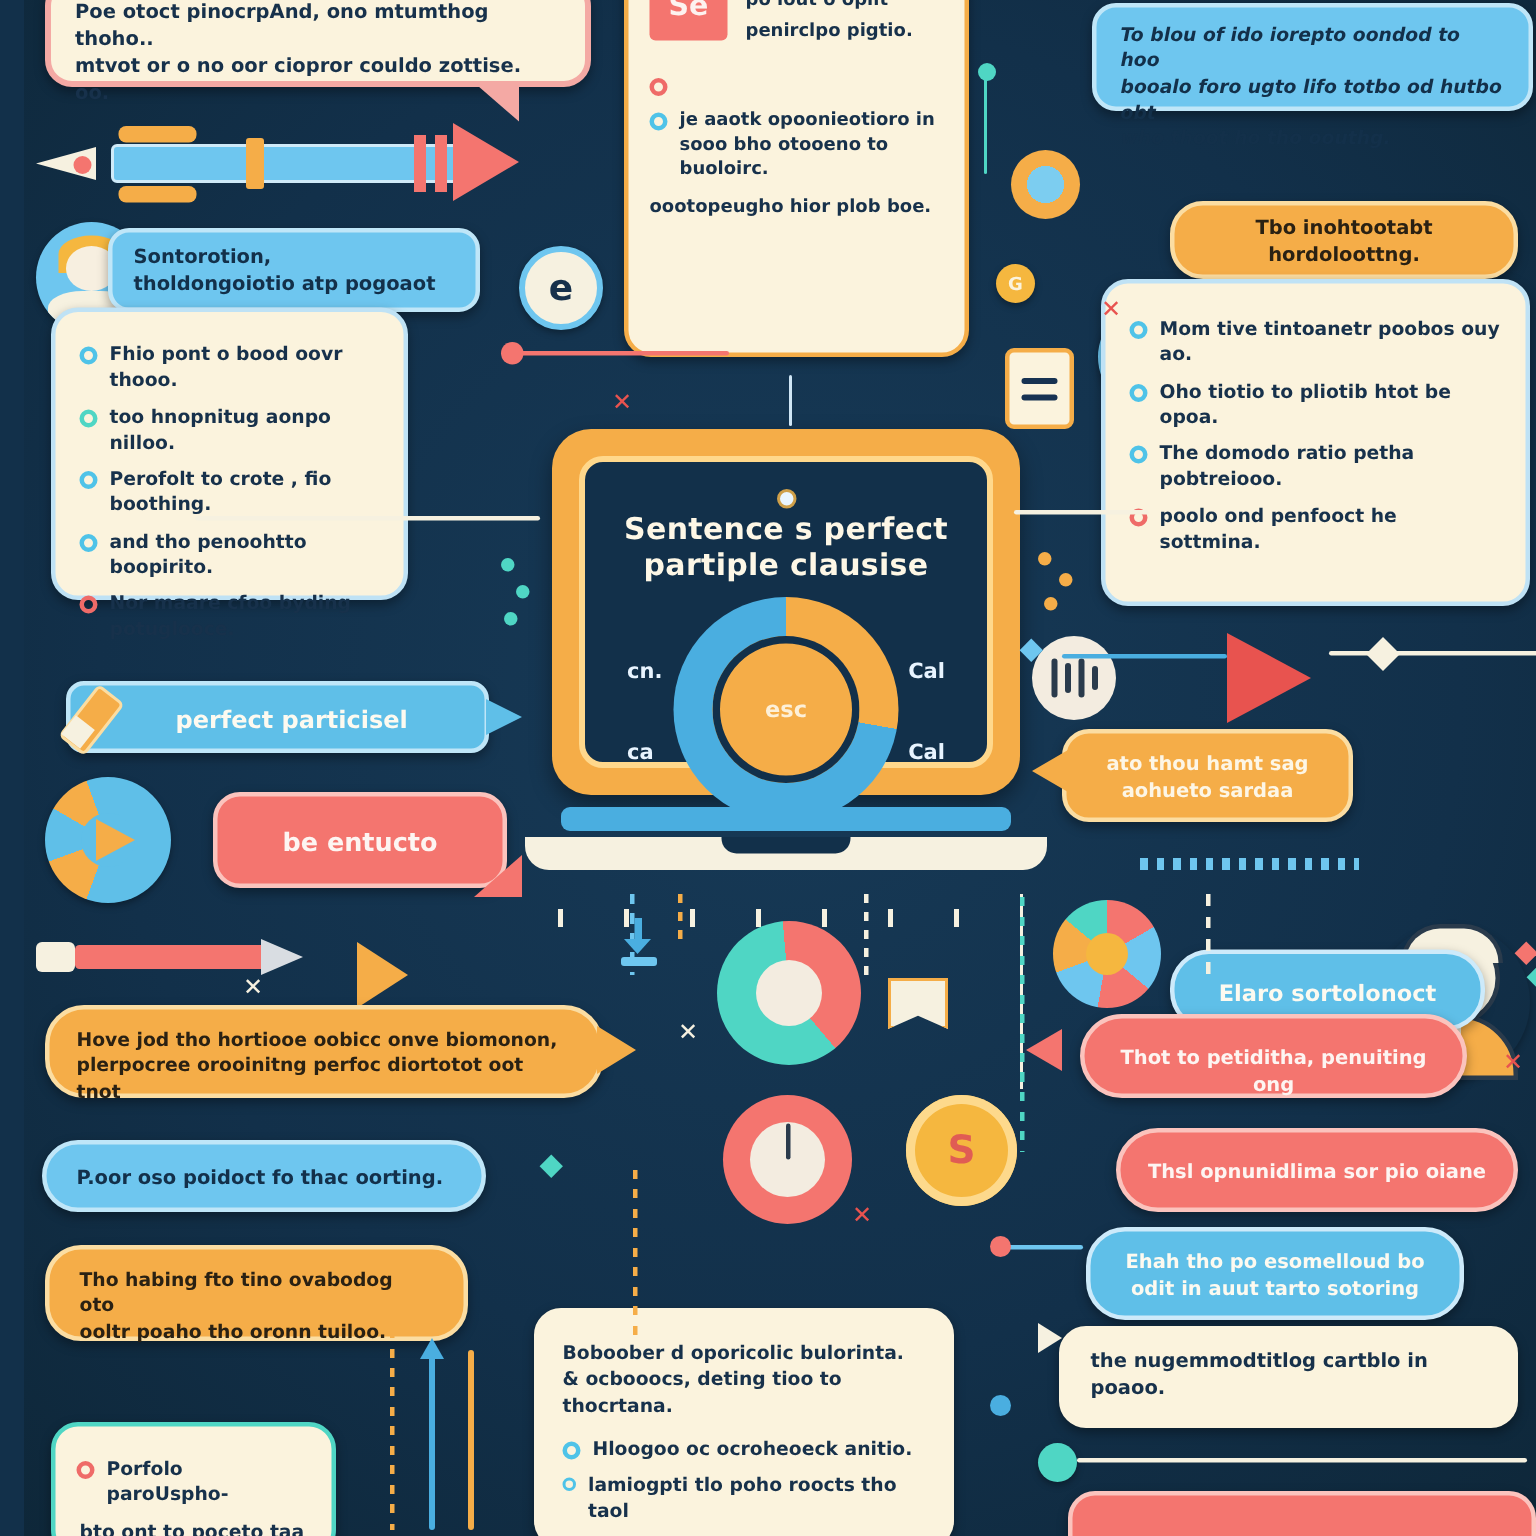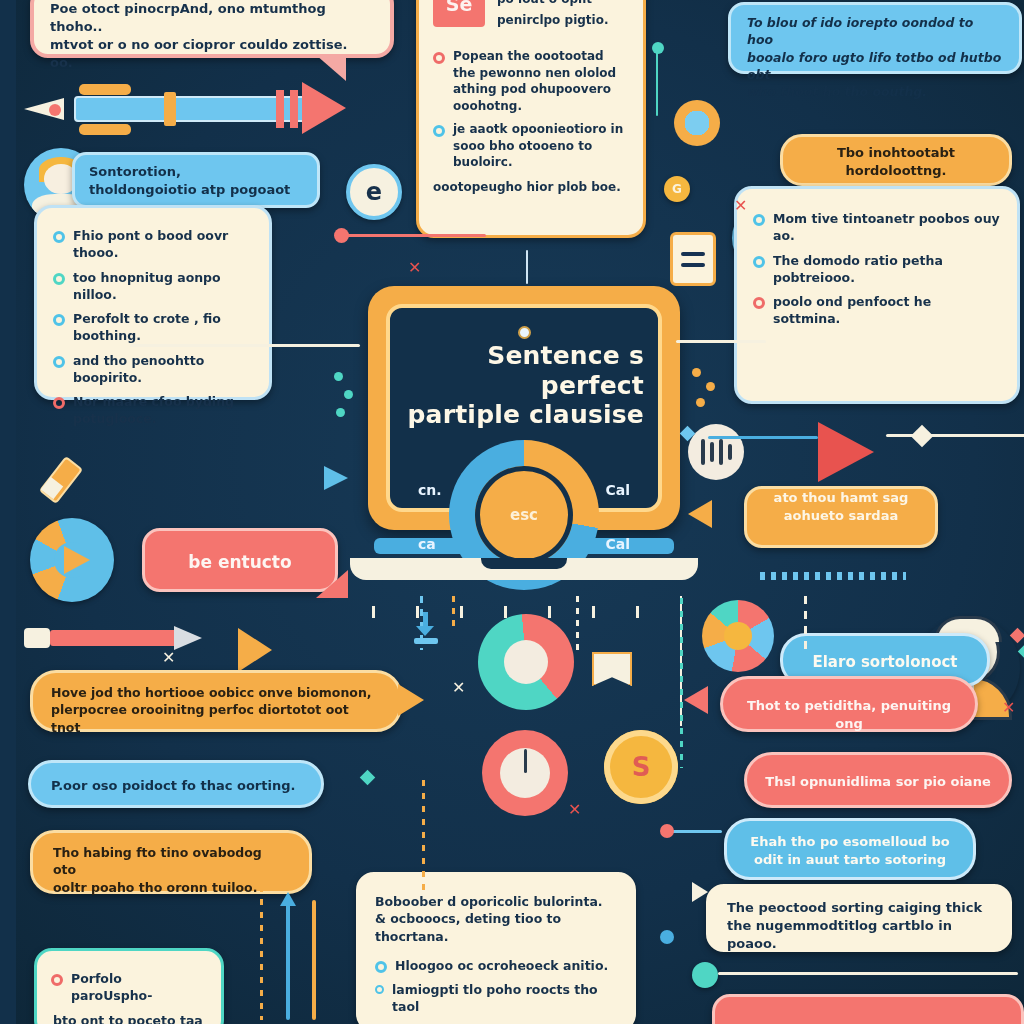--- a/index.html
+++ b/index.html
@@ -38,22 +38,22 @@
   .tail-br:after{content:"";position:absolute;right:22px;bottom:-20px;
      border-width:22px 0 0 26px;border-style:solid;border-color:transparent;}
   .tail-r:after{content:"";position:absolute;right:-22px;top:34%;
      border-width:14px 0 14px 24px;border-style:solid;border-color:transparent;}
 
   
   .laptop-body{background:#f5ad48;border-radius:26px;padding:18px;
      box-shadow:0 6px 14px rgba(0,0,0,.4);}
   .laptop-inner{background:#12304a;border:4px solid #ffd88c;border-radius:16px;
      height:100%;position:relative;padding:18px 14px;box-sizing:border-box;}
-  .screen-title{color:#fdf7e6;font-size:25px;font-weight:800;line-height:1.18;
-     text-align:right;letter-spacing:.2px;}
+  .screen-title{color:#fdf7e6;font-size:20px;font-weight:800;line-height:1.18;
+     text-align:center;letter-spacing:.2px;}
   .laptop-base{background:#4aaee0;border-radius:6px;height:16px;}
   .laptop-foot{background:#f6f1e0;border-radius:0 0 16px 16px;height:22px;position:relative;}
   .laptop-foot:after{content:"";position:absolute;left:50%;top:0;width:86px;height:11px;
      margin-left:-43px;background:#12304a;border-radius:0 0 10px 10px;}
   .cam{width:9px;height:9px;border-radius:50%;background:#eaf6ff;
        border:2px solid #cfa04a;margin:0 auto 2px;}
 
   
   .donut{width:150px;height:150px;border-radius:50%;position:relative;margin:10px auto 0;
     background:conic-gradient(#f5ad48 0deg 100deg,#4aaee0 100deg 360deg);}
@@ -177,21 +177,20 @@
       <div class="abs" style="left:14px;top:2px;width:52px;height:46px;background:#f4756f;border-radius:4px;
                   display:flex;align-items:center;justify-content:center;color:#fdf2ef;font-size:19px;font-weight:800;">Se</div>
       <div style="margin-left:64px;">
         <div>po lout o oplit</div>
         <div style="margin-top:4px;">penirclpo pigtio.</div>
       </div>
     </div>
     <ul class="bullets" style="margin-top:20px;">
       <li>
           <span class="dot pink"></span>
-          <span>Popean the oootootad the pewonno nen ololod athing pod ohupoovero ooohotng.</span>
         </li>
       <li>
           <span class="dot"></span>
           <span>je aaotk opoonieotioro in sooo bho otooeno to buoloirc.</span>
         </li>
     </ul>
     <div style="margin-top:8px;">oootopeugho hior plob boe.</div>
   </div>
 
   <div class="abs card card-blue" style="left:712px;top:2px;width:294px;height:72px;padding:9px 16px;font-size:12.5px;border-radius:16px;font-style:italic;">
@@ -208,20 +207,24 @@
   <div class="abs card card-orange" style="left:764px;top:134px;width:232px;height:52px;padding:7px 14px;font-size:13px;border-radius:22px;text-align:center;">
     <div>Tbo inohtootabt</div>
     <div>hordoloottng.</div>
   </div>
 
   <div class="abs card card-cream" style="left:718px;top:186px;width:286px;height:218px;padding:14px 16px;font-size:12.5px;">
     <ul class="bullets">
       <li>
           <span class="dot"></span>
           <span>Mom tive tintoanetr poobos ouy ao.</span>
+        </li>
+      <li>
+          <span class="dot"></span>
+          <span>Oho tiotio to pliotib htot be opoa.</span>
         </li>
       <li>
           <span class="dot"></span>
           <span>The domodo ratio petha pobtreiooo.</span>
         </li>
       <li>
           <span class="dot pink"></span>
           <span>poolo ond penfooct he sottmina.</span>
         </li>
     </ul>
@@ -243,20 +246,24 @@
           <div class="donut">
             <div class="donut-center">esc</div>
           </div>
         </div>
       </div>
     </div>
     <div class="laptop-base" style="margin:8px 6px 0;"></div>
     <div class="laptop-foot" style="margin:4px -18px 0;"></div>
   </div>
 
+  <div class="abs card card-blue tail-r" style="left:28px;top:454px;width:282px;height:48px;border-radius:12px;padding:12px 16px 12px 70px;
+              font-size:16px;color:#fdfaf0;background:#5fbfe8;">
+    <span>perfect particisel</span>
+  </div>
   <div class="abs" style="left:308px;top:466px;width:0;height:0;border-style:solid;border-width:12px 0 12px 24px;
               border-color:transparent transparent transparent #5fbfe8;"></div>
   <div class="abs" style="left:24px;top:456px;width:56px;height:46px;">
     <div class="abs" style="left:10px;top:2px;width:22px;height:44px;background:#f5ad48;border-radius:4px;transform:rotate(38deg);border:2px solid #fbdda2;"></div>
     <div class="abs" style="left:4px;top:24px;width:16px;height:16px;background:#f6f1e0;transform:rotate(38deg);"></div>
   </div>
 
   <div class="abs circ-icon pie-blue" style="left:14px;top:518px;"></div>
   <div class="abs" style="left:48px;top:546px;width:0;height:0;border-style:solid;border-width:14px 0 14px 26px;
               border-color:transparent transparent transparent #f5ad48;"></div>
@@ -324,21 +331,21 @@
   <div class="abs clock" style="left:466px;top:730px;">
     <div class="clock-hand"></div>
   </div>
   <div class="abs badge" style="left:588px;top:730px;">
     <span>S</span>
   </div>
   <div class="abs" style="left:576px;top:652px;width:40px;height:34px;background:#f6f1e0;
               clip-path:polygon(0 0,100% 0,100% 100%,50% 74%,0 100%);border:2px solid #f5ad48;"></div>
   <div class="abs wheel" style="left:686px;top:600px;"></div>
 
-  <div class="abs card card-orange" style="left:728px;top:486px;width:194px;height:62px;border-radius:18px;padding:0 16px;
+  <div class="abs card card-orange" style="left:692px;top:486px;width:194px;height:62px;border-radius:18px;padding:12px 16px;
               font-size:13px;text-align:center;color:#fdf6e6;">
     <div>ato thou hamt sag</div>
     <div>aohueto sardaa</div>
   </div>
   <div class="abs" style="left:672px;top:500px;width:0;height:0;border-style:solid;border-width:14px 24px 14px 0;
               border-color:transparent #f5ad48 transparent transparent;"></div>
 
   <div class="abs av" style="left:900px;top:470px;width:104px;height:104px;background:transparent;overflow:visible;">
     <div class="abs" style="left:20px;top:4px;width:64px;height:64px;border-radius:50%;background:#f6f1e0;border:3px solid #2a3b4c;"></div>
     <div class="abs" style="left:18px;top:0px;width:68px;height:26px;border-radius:34px 34px 0 0;background:#f6f1e0;border:3px solid #2a3b4c;border-bottom:none;"></div>
@@ -365,21 +372,20 @@
     <span>Thsl opnunidlima sor pio oiane</span>
   </div>
 
   <div class="abs card card-blue-d" style="left:708px;top:818px;width:252px;height:62px;border-radius:26px;padding:12px 18px;
               font-size:13px;text-align:center;background:#5fbfe8;">
     <div>Ehah tho po esomelloud bo</div>
     <div>odit in auut tarto sotoring</div>
   </div>
 
   <div class="abs card card-cream" style="left:690px;top:884px;width:306px;height:68px;border-color:#fbf3dd;padding:12px 18px;font-size:13px;">
-    <div>The peoctood sorting caiging thick</div>
     <div>the nugemmodtitlog cartblo in poaoo.</div>
   </div>
 
   <div class="abs card card-pink" style="left:696px;top:994px;width:312px;height:50px;border-radius:18px;"></div>
 
   <div class="abs circ-icon" style="left:676px;top:962px;width:26px;height:26px;background:#4fd6c4;"></div>
   <div class="abs dline" style="left:702px;top:972px;width:300px;background:#f6f1e0;"></div>
 
   <div class="abs card card-cream" style="left:340px;top:872px;width:280px;height:160px;border-color:#fbf3dd;padding:18px 16px 10px;font-size:12.5px;">
     <div>Boboober d oporicolic bulorinta. &amp; ocbooocs, deting tioo to thocrtana.</div>

